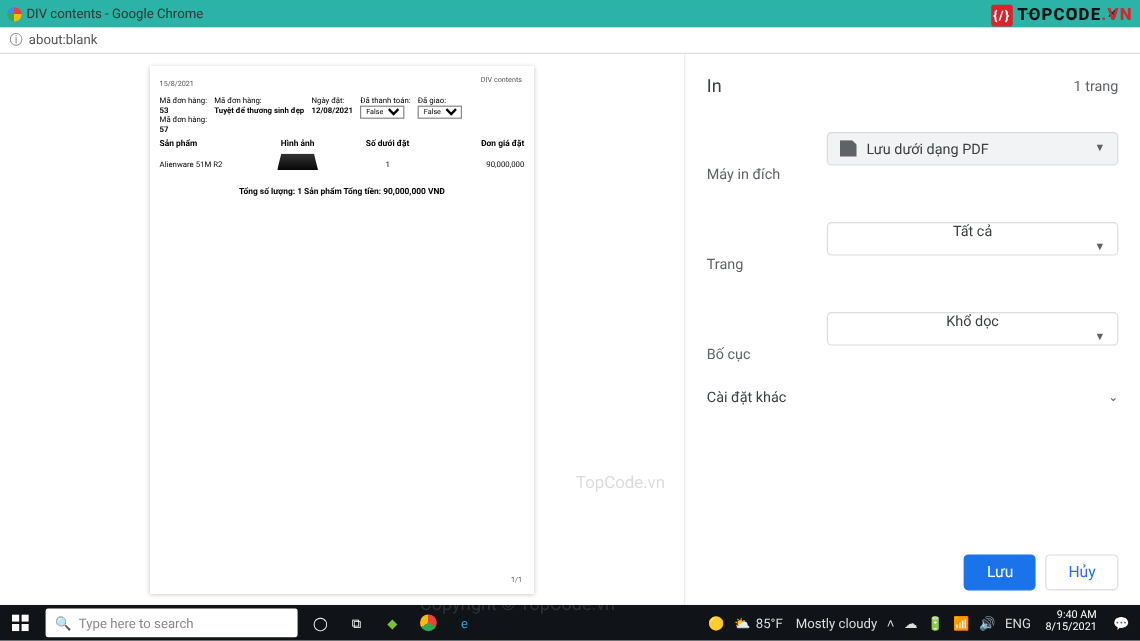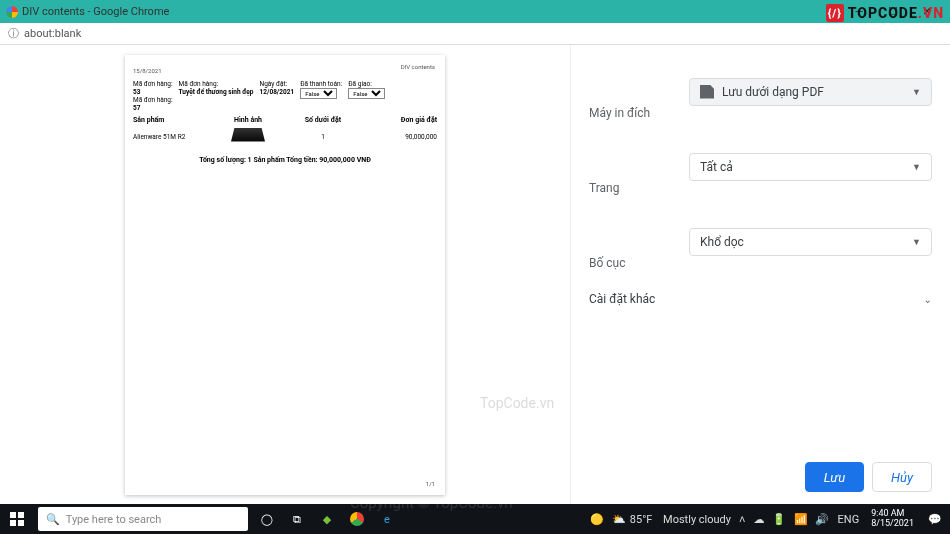--- a/index.html
+++ b/index.html
@@ -41,39 +41,39 @@
 .page .total{text-align:center;font-size:7px;margin-top:10px;font-weight:bold;}
 .page .pgno{position:absolute;right:10px;bottom:8px;font-size:6px;color:#555;}
 
 .sidepanel { width:380px; background:#fff; border-left:1px solid #eee; padding:18px 18px 12px 18px; display:flex; flex-direction:column; font-size:12px; color:#3c4043; }
 .sidepanel .hrow{display:flex;justify-content:space-between;align-items:center;margin-bottom:14px;}
 .sidepanel .hrow h2{font-size:15px;font-weight:400;}
 .sidepanel .pages{font-size:12px;color:#5f6368;}
 .settings{display:grid;grid-template-columns:100px 1fr;row-gap:18px;align-items:center;}
 .settings .lbl{font-size:12px;color:#5f6368;margin-top:43px;}
 .dropdown{height:28px;border:1px solid #dadce0;border-radius:4px;background:#f1f3f4;display:flex;align-items:center;padding:0 10px;font-size:12px;color:#3c4043;cursor:pointer;position:relative;}
-.dropdown.nofill{background:#fff;}
+.dropdown.nofill{background:#fff;flex-direction:column;}
 .dropdown .caret{margin-left:auto;color:#5f6368;font-size:9px;}
 .dropdown .pdf-icon{width:14px;height:14px;background:#5f6368;margin-right:8px;clip-path:polygon(0 0,70% 0,100% 30%,100% 100%,0 100%);}
 .more{margin-top:22px;display:flex;justify-content:space-between;align-items:center;font-size:12px;color:#3c4043;cursor:pointer;}
 .more .chev{color:#5f6368;font-size:10px;}
-.actions{margin-top:auto;display:flex;justify-content:flex-end;gap:8px;padding-top:10px;font-style:italic;}
+.actions{margin-top:auto;display:flex;justify-content:flex-end;gap:8px;padding-top:10px;}
 .btn{height:30px;padding:0 18px;border-radius:4px;border:1px solid #dadce0;background:#fff;font-size:13px;color:#1a73e8;display:flex;align-items:center;cursor:pointer;}
 .btn.primary{background:#1a73e8;color:#fff;border-color:#1a73e8;}
 
 
 .taskbar{position:absolute;left:0;right:0;bottom:0;height:30px;background:#101318;display:flex;align-items:center;color:#fff;font-size:11px;}
 .taskbar .start{width:34px;height:30px;display:flex;align-items:center;justify-content:center;}
 .taskbar .start svg{fill:#fff;}
 .taskbar .search{flex:0 0 210px;height:24px;margin:0 4px;background:#fff;color:#888;border-radius:2px;display:flex;align-items:center;padding:0 8px;font-size:11px;}
 .taskbar .search .sicon{margin-right:6px;color:#666;}
 .taskbar .tbicon{width:30px;height:30px;display:flex;align-items:center;justify-content:center;color:#fff;cursor:pointer;}
 .taskbar .spacer{flex:1;}
 .taskbar .systray{display:flex;align-items:center;gap:8px;padding:0 6px;color:#ddd;}
-.taskbar .clock{display:flex;flex-direction:column;align-items:flex-start;font-size:9px;line-height:1.1;padding:0 6px;}
+.taskbar .clock{display:flex;flex-direction:column;align-items:flex-end;font-size:9px;line-height:1.1;padding:0 6px;}
 .taskbar .weather{display:flex;align-items:center;gap:4px;font-size:11px;}
 
 
 .wm{position:absolute;color:rgba(0,0,0,.15);font-size:14px;font-weight:400;pointer-events:none;z-index:5;}
 .wm.center{left:480px;top:395px;}
 .wm.copy{left:350px;top:494px;white-space:nowrap;font-size:15px;color:rgba(255,255,255,.12);z-index:20;}
 
 
 .topcodelogo{position:absolute;right:6px;top:2px;height:22px;display:flex;align-items:center;z-index:30;font-weight:800;font-size:14px;letter-spacing:1px;}
 .topcodelogo .mk{width:18px;height:18px;background:#d9232d;color:#fff;display:flex;align-items:center;justify-content:center;font-size:11px;border-radius:2px;margin-right:4px;}
@@ -132,20 +132,24 @@
         <div><span class="laptop"></span></div>
         <div>1</div>
         <div>90,000,000</div>
       </div>
       <div class="total">Tổng số lượng: 1 Sản phẩm Tổng tiền: 90,000,000 VNĐ</div>
       <div class="pgno">1/1</div>
     </div>
   </div>
 
   <div class="sidepanel">
+    <div class="hrow">
+      <h2>In</h2>
+      <span class="pages">1 trang</span>
+    </div>
     <div class="settings">
       <div class="lbl">Máy in đích</div>
       <div class="dropdown">
         <span class="pdf-icon"></span>
         <span>Lưu dưới dạng PDF</span>
           <span class="caret">▼</span>
       </div>
       <div class="lbl">Trang</div>
       <div class="dropdown nofill">
         <span>Tất cả</span>

